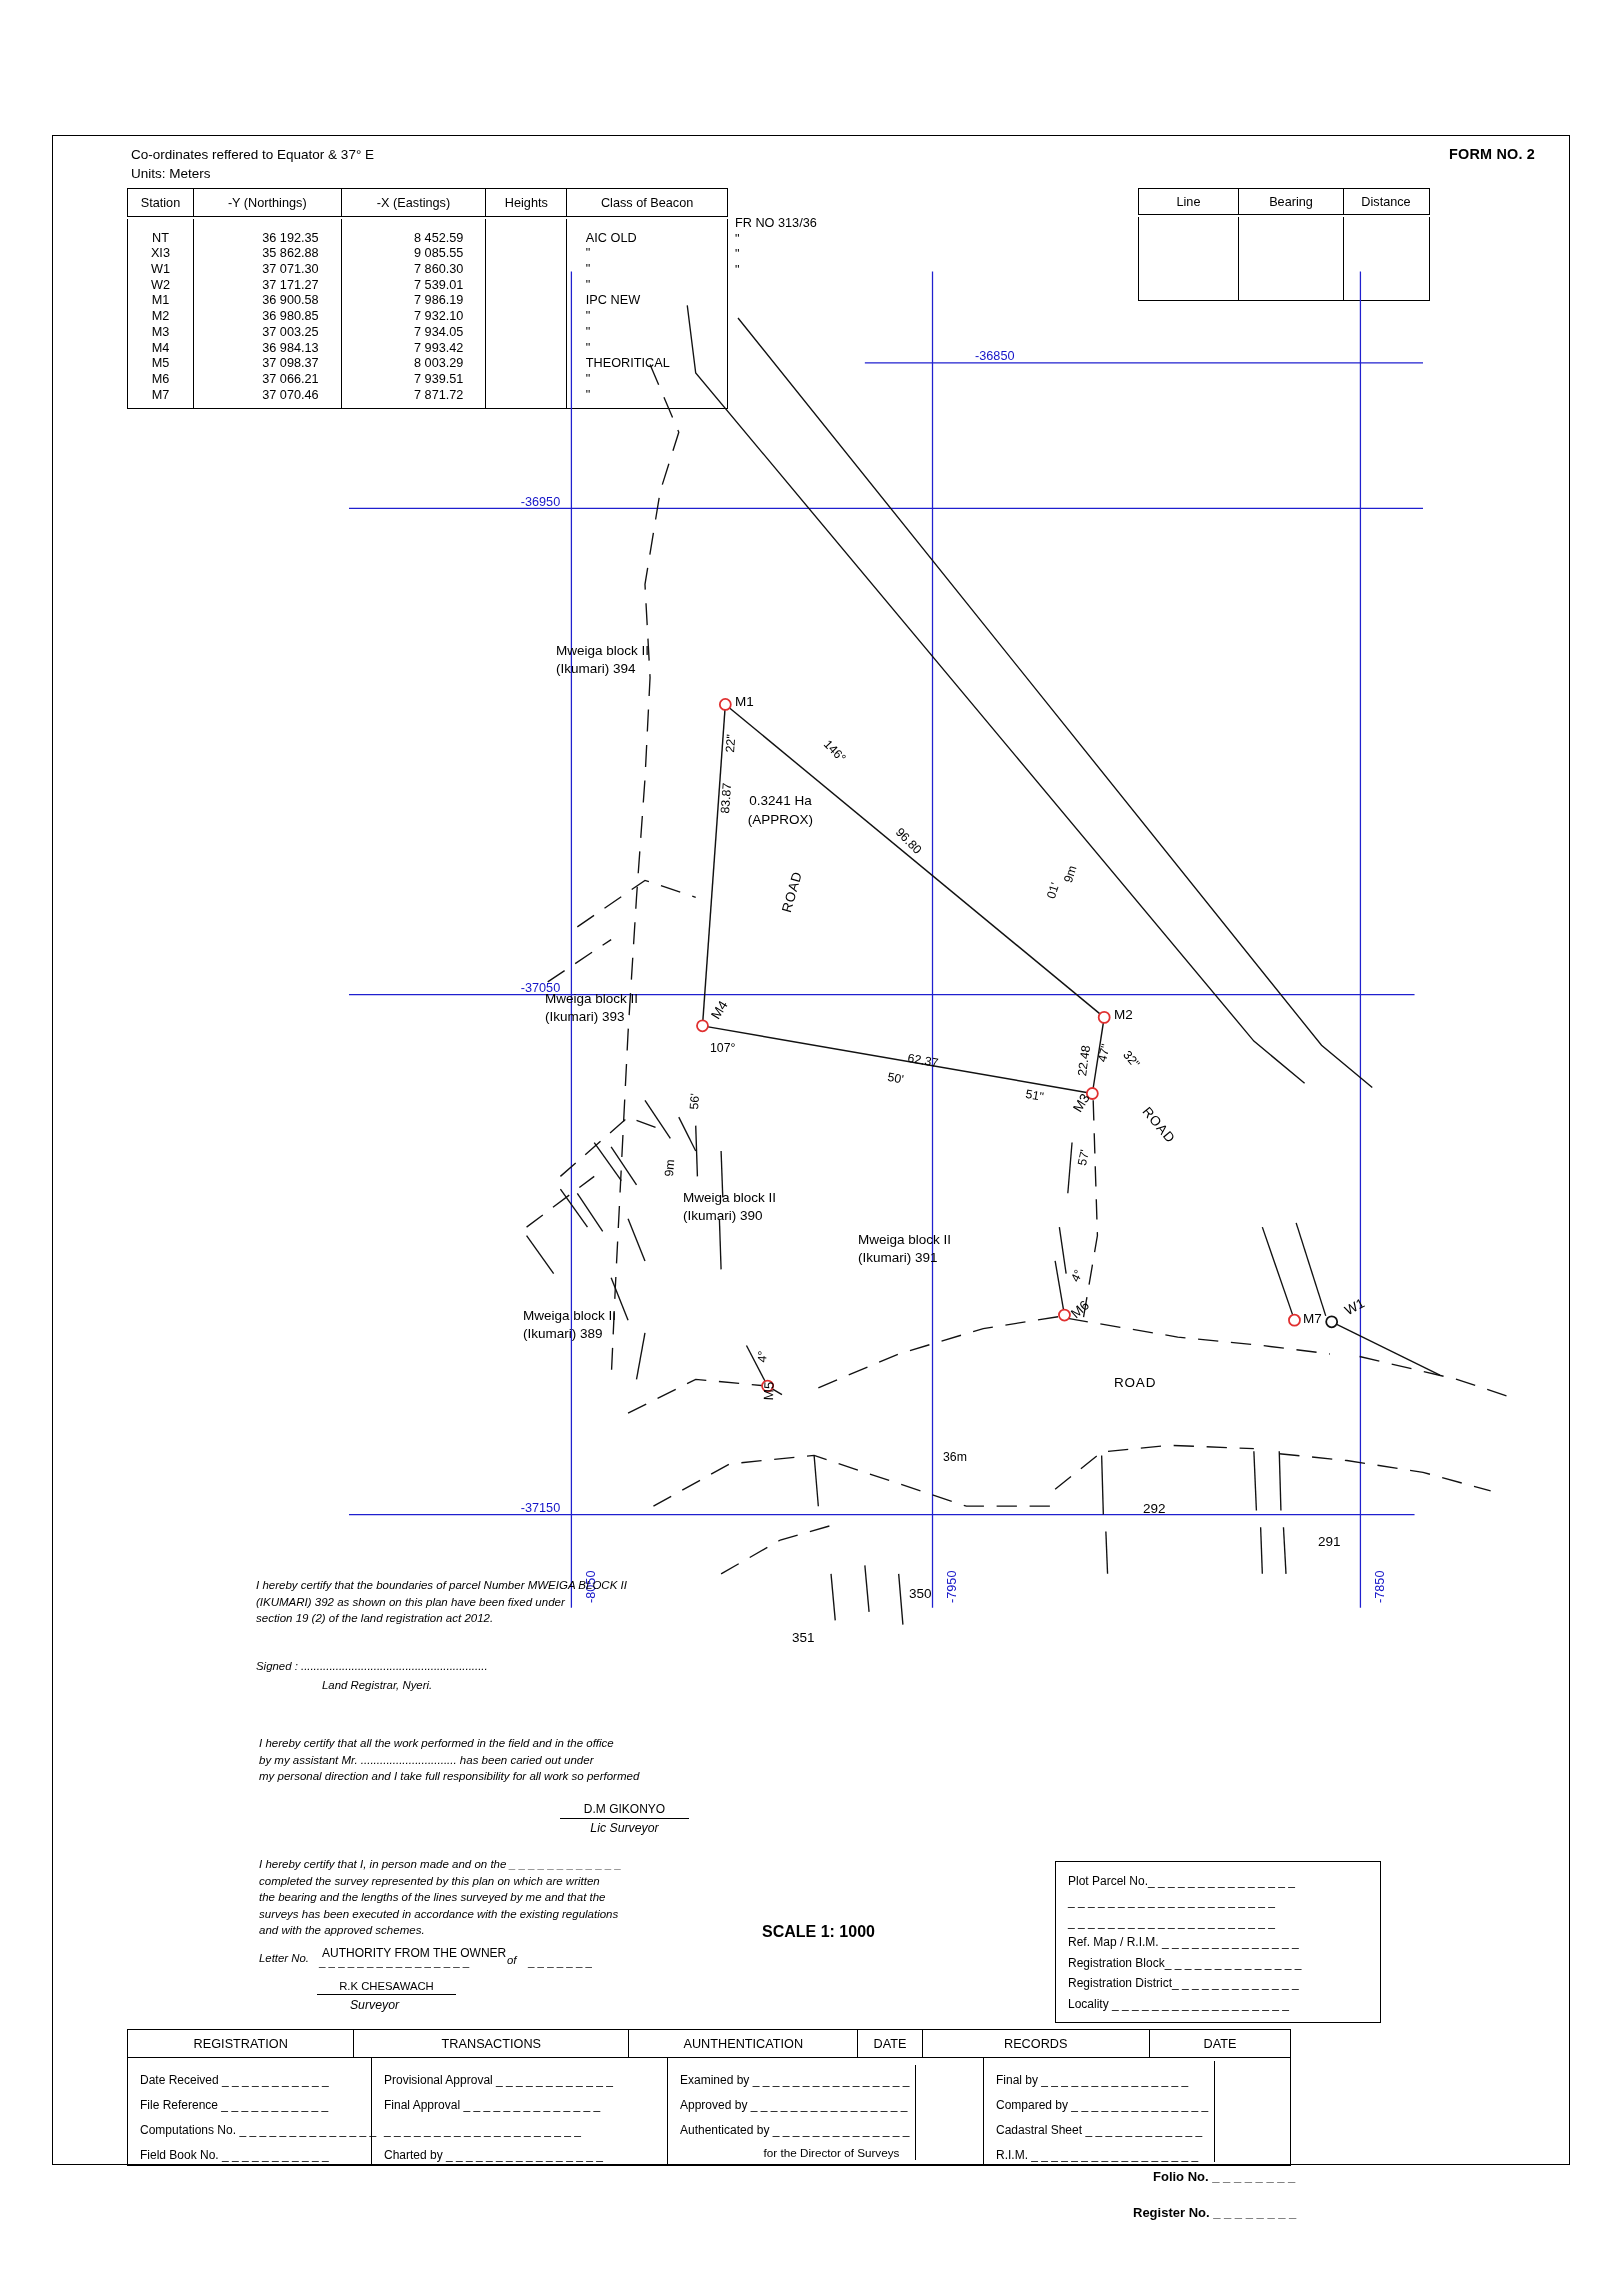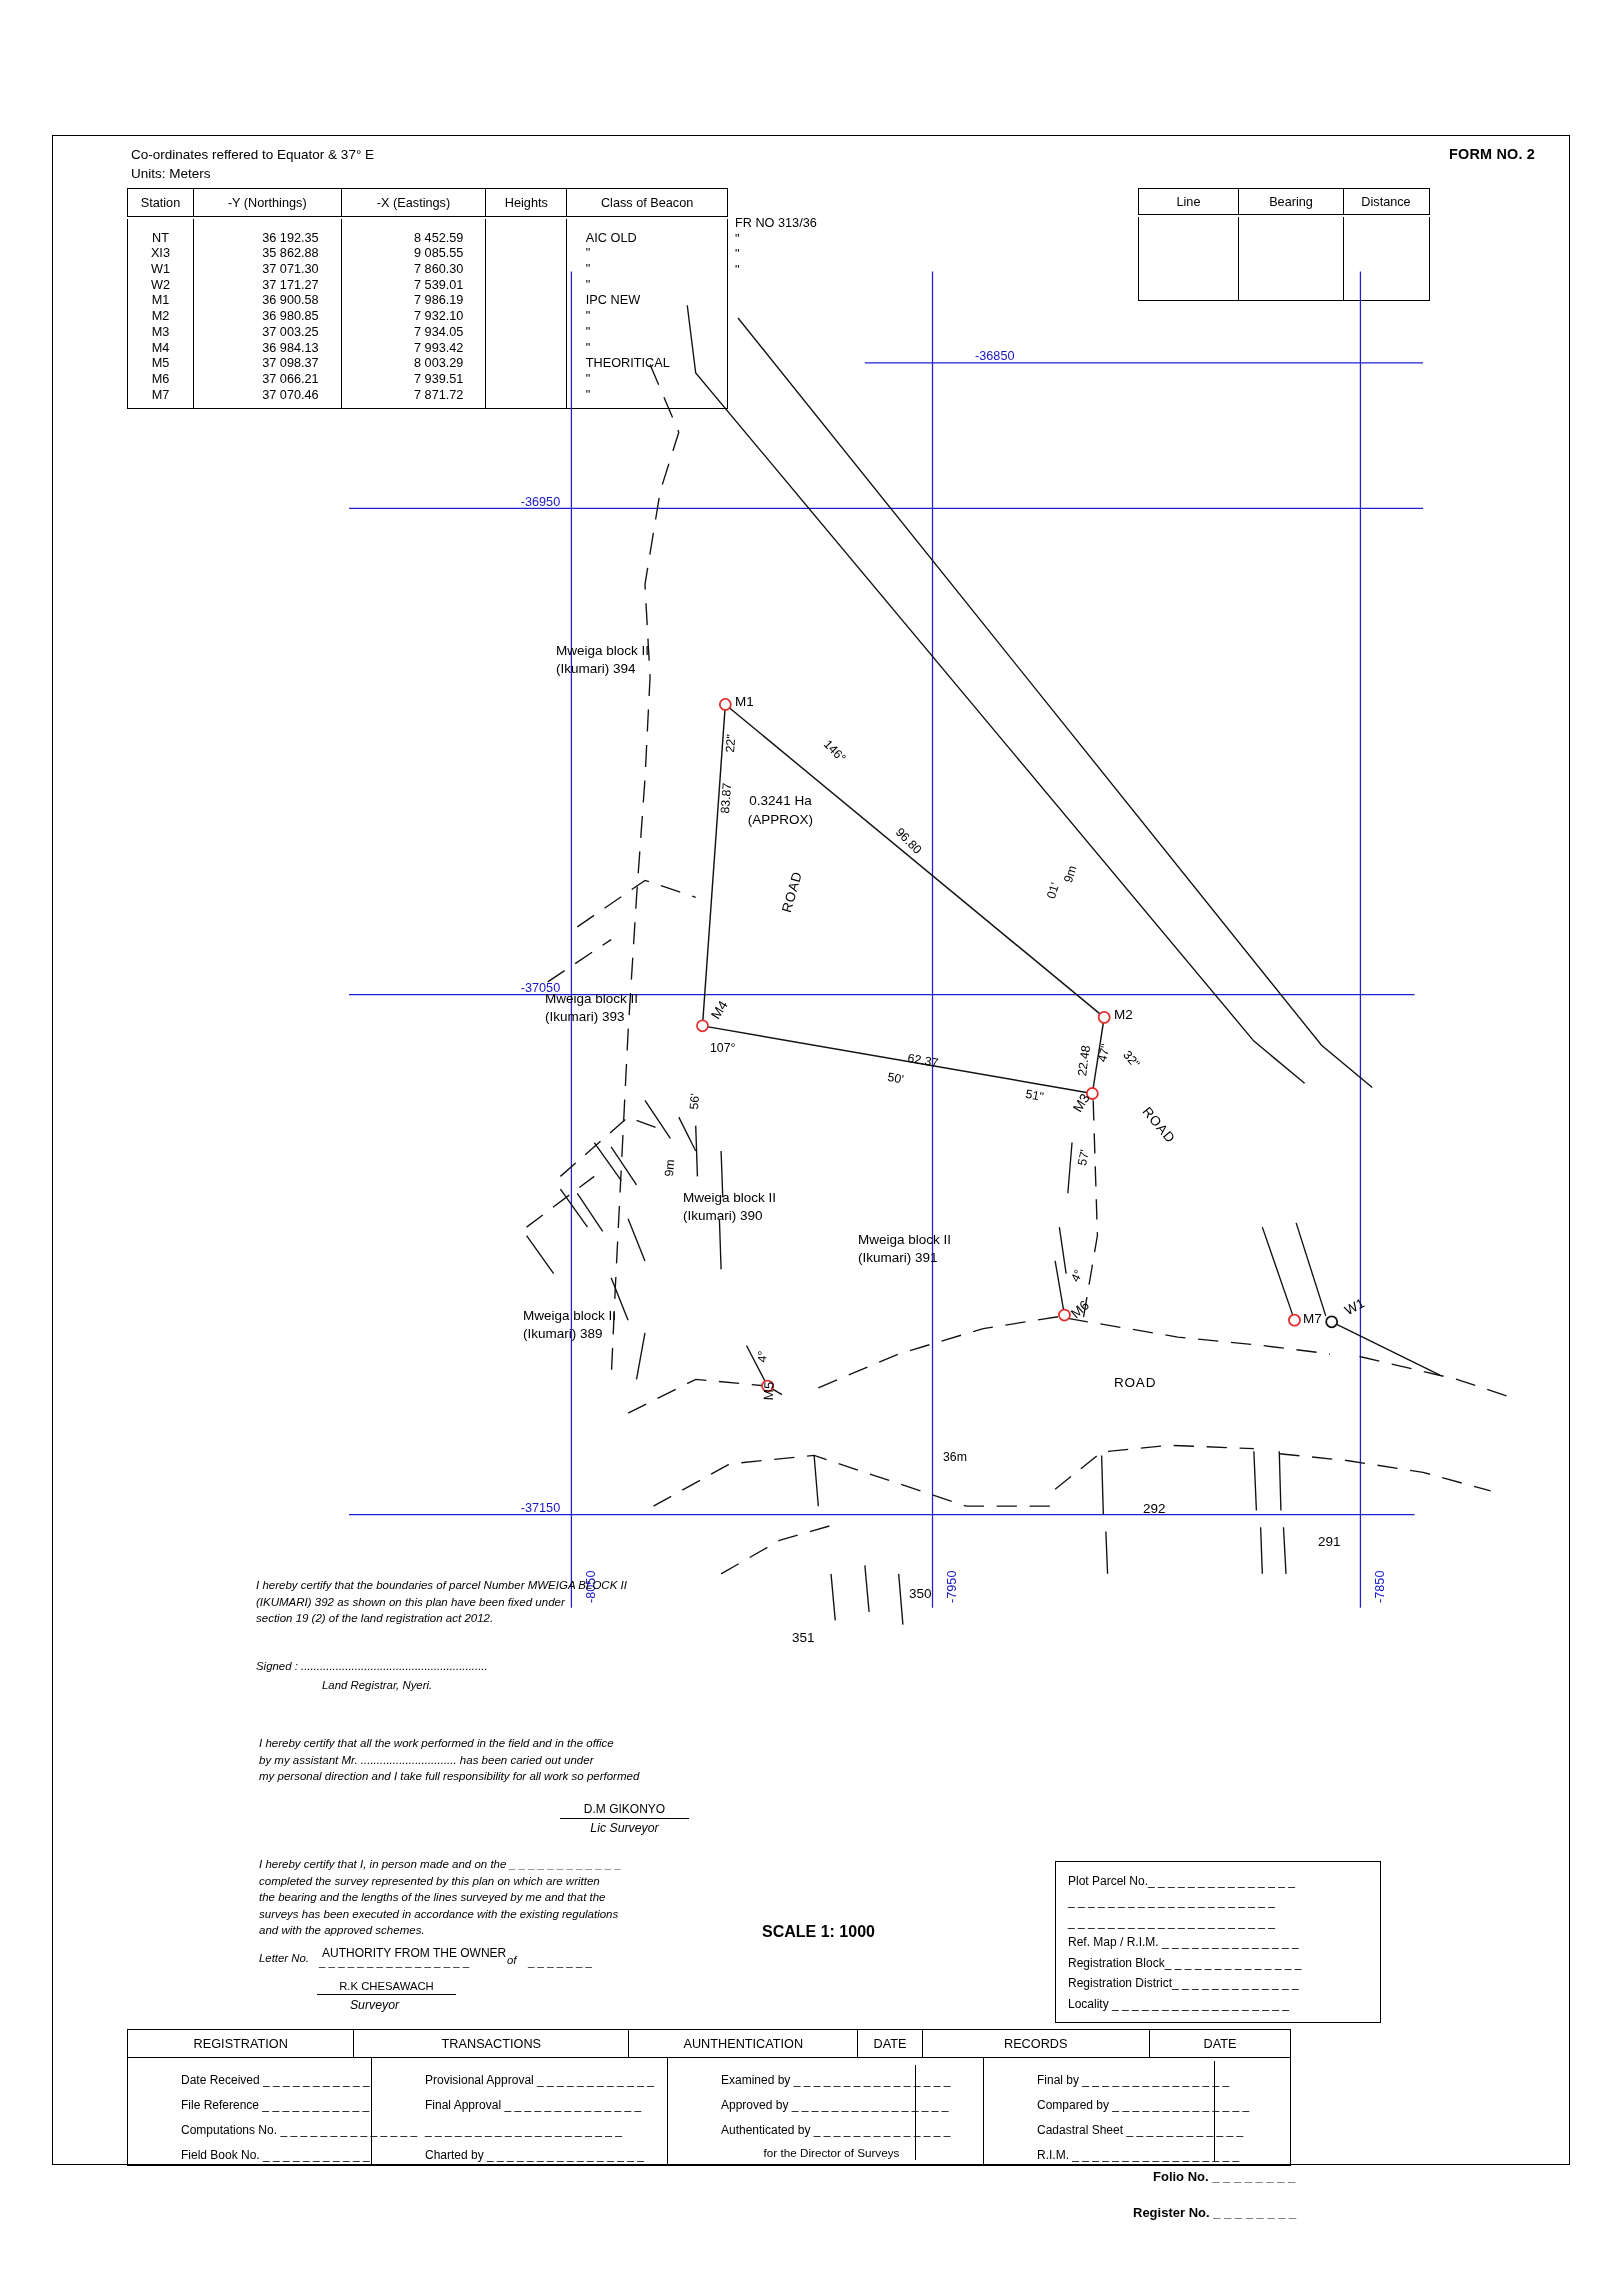--- a/index.html
+++ b/index.html
@@ -61,21 +61,21 @@
   .ppbox div{font-size:12px;line-height:20.5px;white-space:nowrap;}
 
   
   .btbl{position:absolute;left:74px;top:1893px;width:1164px;border:1.4px solid #000;box-sizing:border-box;}
   .btbl-head{display:flex;height:27px;border-bottom:1.4px solid #000;}
   .btbl-head>div{border-right:1.4px solid #000;display:flex;align-items:center;justify-content:center;font-size:12.7px;box-sizing:border-box;}
   .btbl-head>div:last-child{border-right:none;}
   .btbl-body{display:flex;height:107px;}
   .btbl-body>div{border-right:1.4px solid #000;box-sizing:border-box;padding:10px 0 0 12px;}
   .btbl-body>div:last-child{border-right:none;}
-  .btbl-body div.ln{font-size:12px;line-height:25px;white-space:nowrap;margin-left:41px;}
+  .btbl-body div.ln{font-size:12px;line-height:25px;white-space:nowrap;}
   .bw1{width:244px;} .bw2{width:296px;} .bw3{width:247px;} .bw4{width:69px;} .bw5{width:245px;} .bw6{width:151px;}
   .dirsurv{font-size:11.7px;text-align:center;margin-top:3.4px;}
   .datesep{position:absolute;width:1.1px;background:#000;}
 
   .folio{position:absolute;font-size:13px;font-weight:bold;white-space:nowrap;}
 </style>
 </head>
 <body>
 
 <div class="page">

